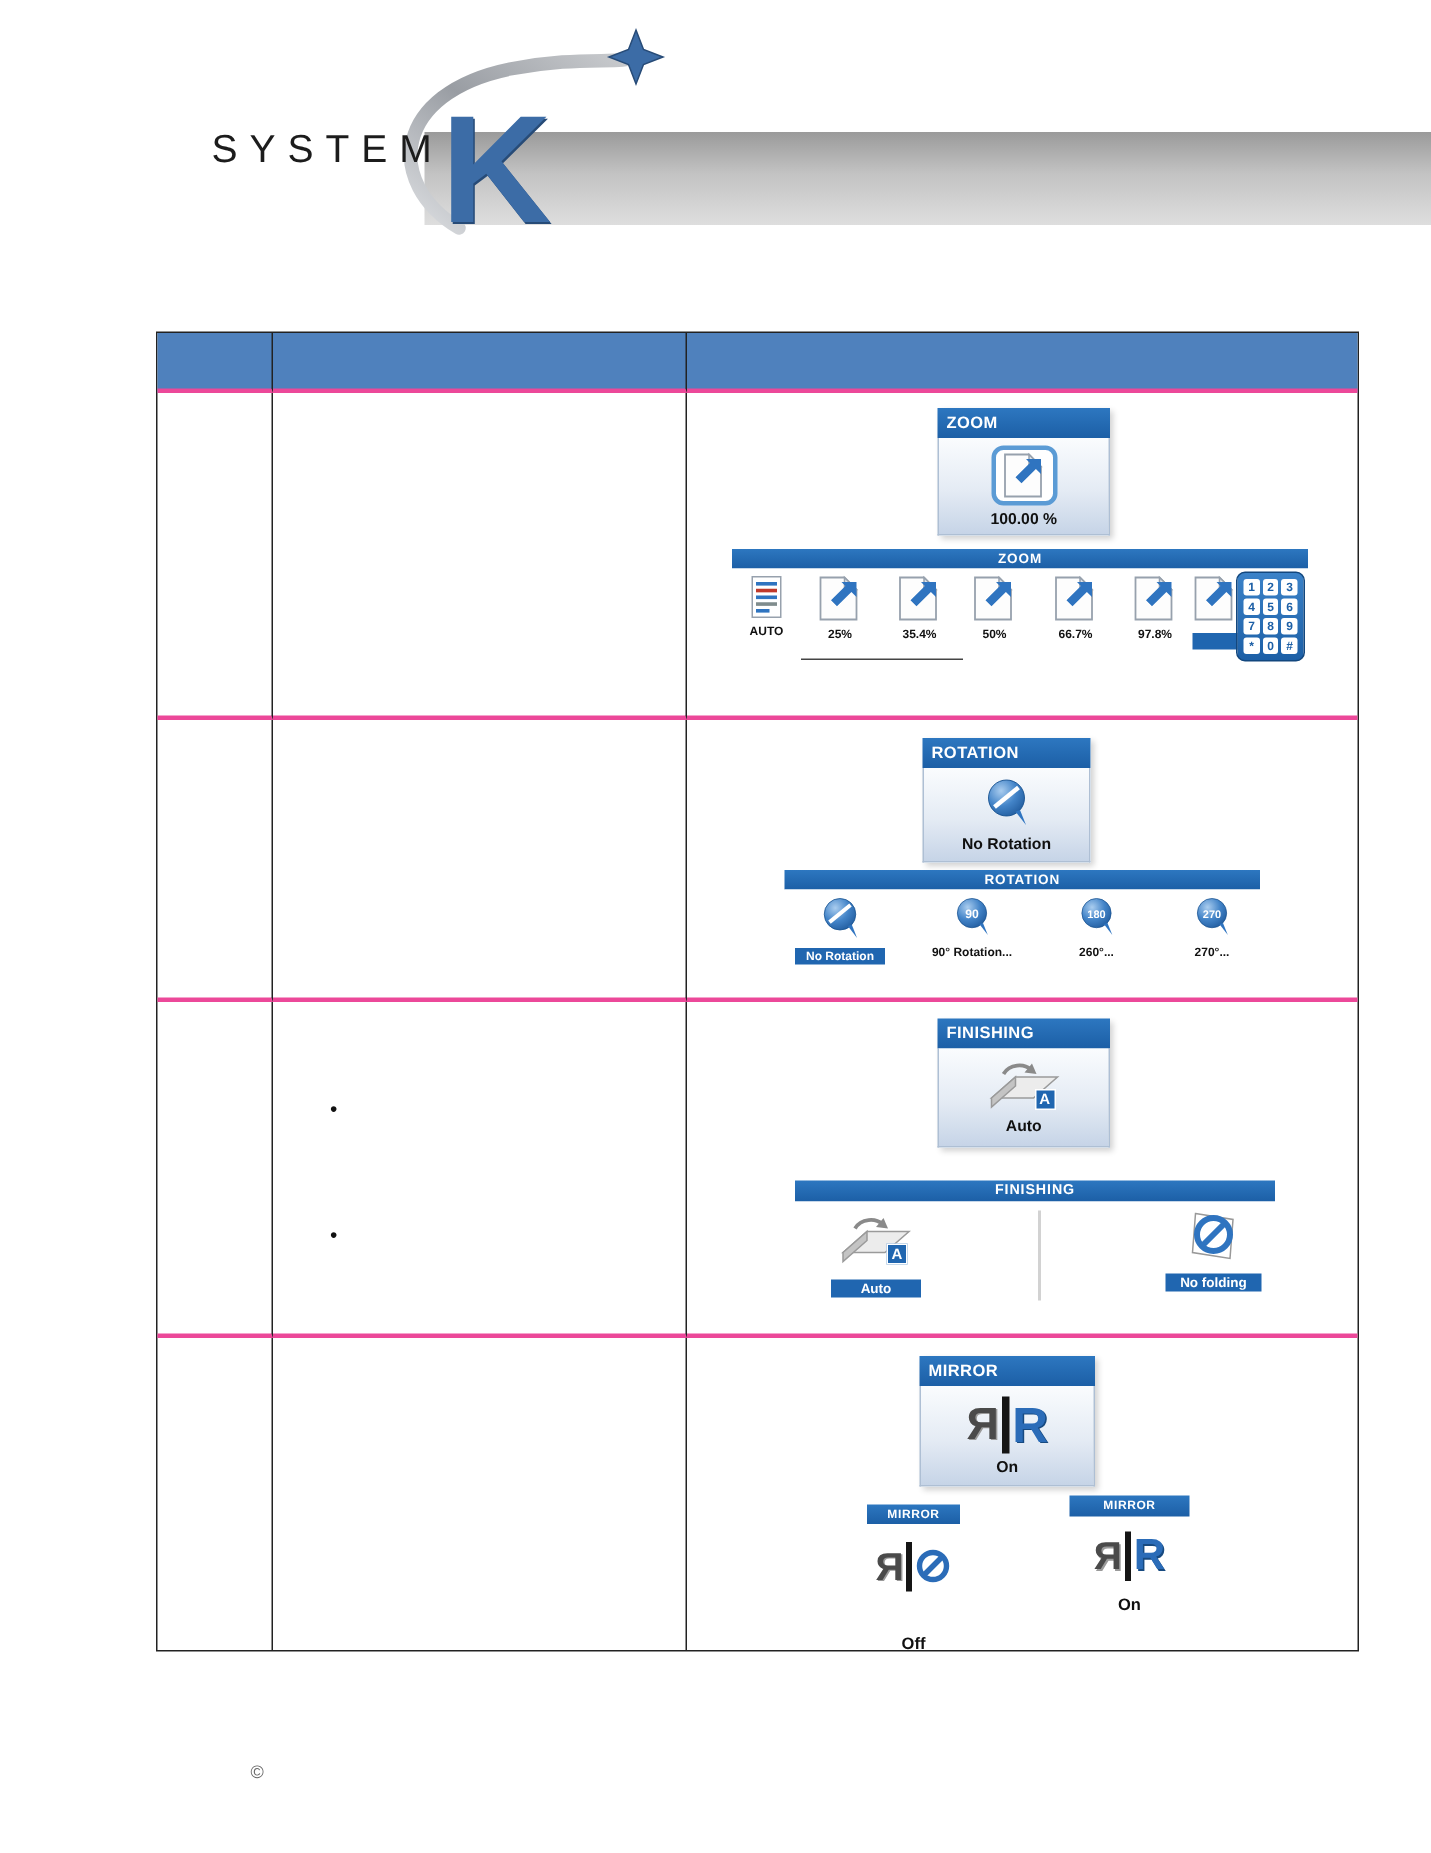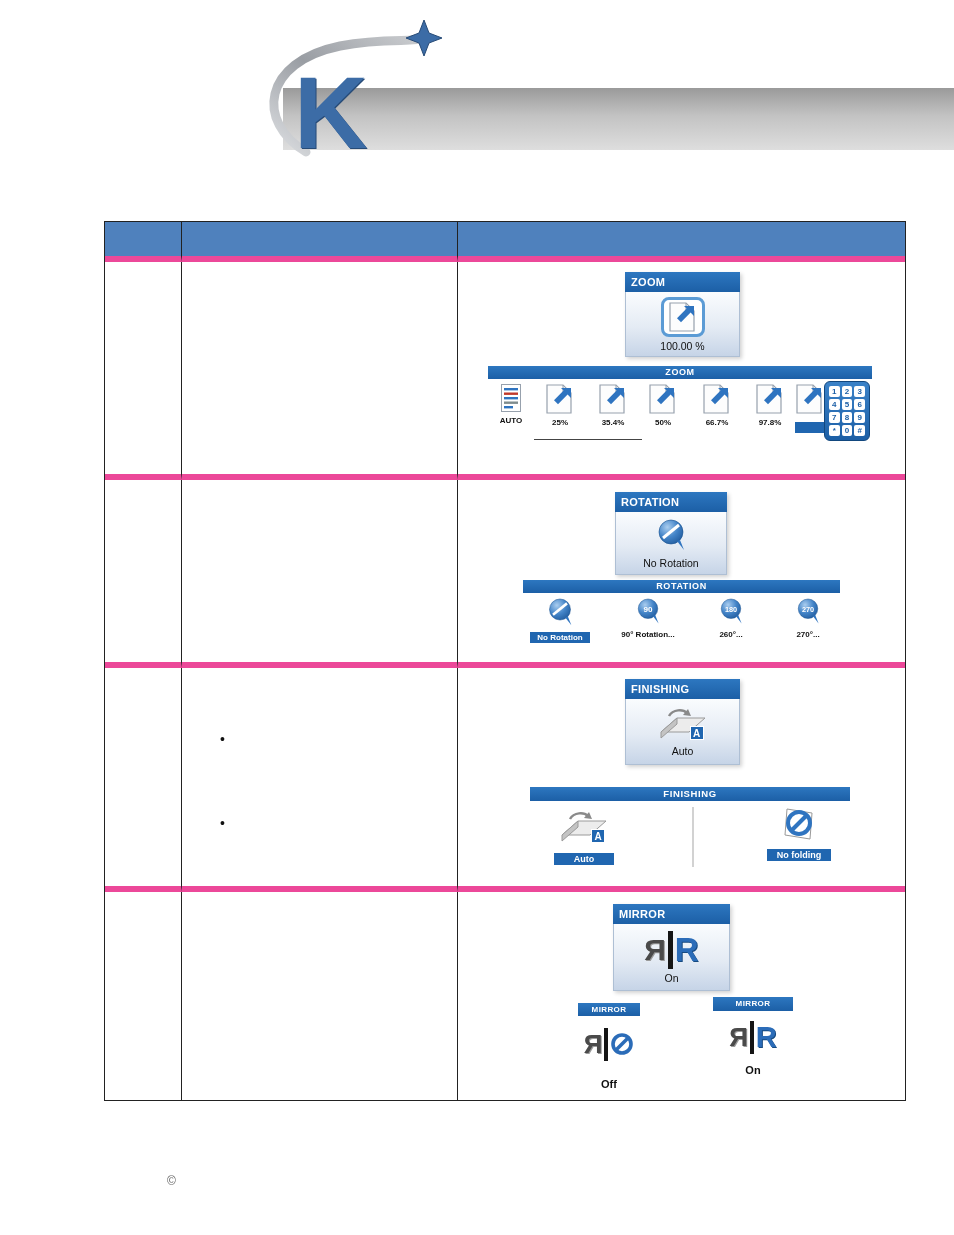--- a/index.html
+++ b/index.html
@@ -14,33 +14,33 @@
   .logo-software { position:absolute; left:28px; top:108px; font-size:39px; font-weight:bold;
                    letter-spacing:2px; color:#0d0d0d; }
   .logo-k { position:absolute; left:294px; top:62px; font-size:102px; font-weight:bold;
             color:#3c6ca6; line-height:1; text-shadow:1px 1px 0 #274b77; }
   .swoosh { position:absolute; left:248px; top:10px; }
 
   
   .table { position:absolute; left:104px; top:221px; width:802px; height:880px;
            border:1px solid #222; }
   .row { display:flex; }
-  .cell { position:relative; border-right:1px solid #222; border-bottom:6px solid #ec4899; }
+  .cell { position:relative; border-right:1px solid #222; border-bottom:3px solid #ec4899; }
   .c1 { width:77px; } .c2 { width:276px; } .c3 { width:447px; border-right:none; }
   .row-last .cell { border-bottom:none; }
   .hrow .cell { background:#4f81bd; height:40px; }
 
   
   .mini-panel { position:absolute; box-shadow:2px 2px 4px rgba(0,0,0,.18); }
   .mp-title { height:20px; background:linear-gradient(180deg,#2d77c0,#1c5fa6); color:#fff;
               font-size:11px; font-weight:bold; line-height:20px; padding-left:6px; letter-spacing:.3px; }
   .mp-body { border:1px solid #aebfd4; border-top:none; display:flex; flex-direction:column;
              align-items:center; justify-content:center; gap:3px;
              background:linear-gradient(180deg,#fafcfe 0%,#e4ebf4 55%,#c6d4e7 100%); }
-  .mp-cap { font-size:10.5px; font-weight:normal; color:#101010; white-space:nowrap; }
+  .mp-cap { font-size:10.5px; font-weight:bold; color:#101010; white-space:nowrap; }
 
   
   .bar { position:absolute; }
   .bar-head { height:13px; background:linear-gradient(180deg,#2d77c0,#1c5fa6); color:#fff;
               font-size:9px; font-weight:bold; text-align:center; line-height:13px; letter-spacing:.6px; }
   .bar-body { position:relative; background:#fff; }
   .opt { position:absolute; top:4px; display:flex; flex-direction:column; align-items:center; cursor:pointer; }
   .lb { margin-top:3px; font-size:8px; font-weight:bold; color:#111; white-space:nowrap; }
   .lb.sel { background:#2066b0; color:#fff; padding:1px 7px; }
   .zoom-underline { position:absolute; left:46px; top:60px; width:108px; border-top:1px solid #444; }
@@ -94,20 +94,21 @@
         <stop offset="1" stop-color="#cbcdd0"></stop>
       </linearGradient>
     </defs>
   </svg>
 
   <div class="band"></div>
   <svg class="swoosh" width="200" height="150" viewBox="0 0 200 150">
     <path d="M58 142 C 8 112, 14 52, 92 36 C 138 27, 166 33, 176 28" fill="none" stroke="url(#swG)" stroke-width="9" stroke-linecap="round"></path>
     <polygon points="176,10 181,23 194,28 181,33 176,46 171,33 158,28 171,23" fill="#3c6ca6" stroke="#274b77" stroke-width="1"></polygon>
   </svg>
+  <div class="logo-system">SYSTEM</div>
   <div class="logo-k">K</div>
 
   <div class="table">
 
     <div class="row hrow">
       <div class="cell c1"></div>
       <div class="cell c2"></div>
       <div class="cell c3"></div>
     </div>
 
@@ -321,21 +322,21 @@
                   <path d="M10 10 C 14 3, 24 3, 28 7" fill="none" stroke="#8a8a8a" stroke-width="2.5"></path>
                   <polygon points="29,3 32,10 24,9" fill="#8a8a8a"></polygon>
                 </svg>
                 <div class="fold-a">A</div>
               </div>
               <div class="lb sel" style="font-size:9px; padding:1px 20px; margin-top:8px">Auto</div>
             </div>
 
             <div class="vdiv"></div>
 
-            <div class="opt" style="left:230px; width:78px; top:4px">
+            <div class="opt" style="left:240px; width:78px; top:4px">
               <svg width="42" height="38" viewBox="0 0 42 38">
                 <polygon points="9,4 34,8 32,34 7,30" fill="#fff" stroke="#999"></polygon>
                 <circle cx="21" cy="18" r="11" fill="none" stroke="#2f74c0" stroke-width="4"></circle>
                 <line x1="13" y1="26" x2="29" y2="10" stroke="#2f74c0" stroke-width="4"></line>
               </svg>
               <div class="lb sel" style="font-size:9px; padding:1px 10px; margin-top:6px">No folding</div>
             </div>
 
           </div>
         </div>
@@ -364,21 +365,21 @@
         <div class="sm-icon" style="left:108px; top:126px; width:86px; height:52px">
           <div class="mg mg-sm">
             <span class="ya">Я</span>
             <span class="vbar"></span>
             <svg width="24" height="24" viewBox="0 0 24 24">
               <circle cx="12" cy="12" r="9" fill="none" stroke="#2b6cb8" stroke-width="3.6"></circle>
               <line x1="6" y1="18" x2="18" y2="6" stroke="#2b6cb8" stroke-width="3.6"></line>
             </svg>
           </div>
         </div>
-        <div class="sm-cap" style="left:108px; top:186px; width:86px">Off</div>
+        <div class="sm-cap" style="left:108px; top:198px; width:86px">Off</div>
 
         <div class="sm-head" style="left:255px; top:105px; width:80px; height:14px; line-height:14px">MIRROR</div>
         <div class="sm-icon" style="left:253px; top:120px; width:84px; height:50px">
           <div class="mg mg-sm">
             <span class="ya">Я</span>
             <span class="vbar"></span>
             <span class="rr">R</span>
           </div>
         </div>
         <div class="sm-cap" style="left:253px; top:172px; width:84px">On</div>

